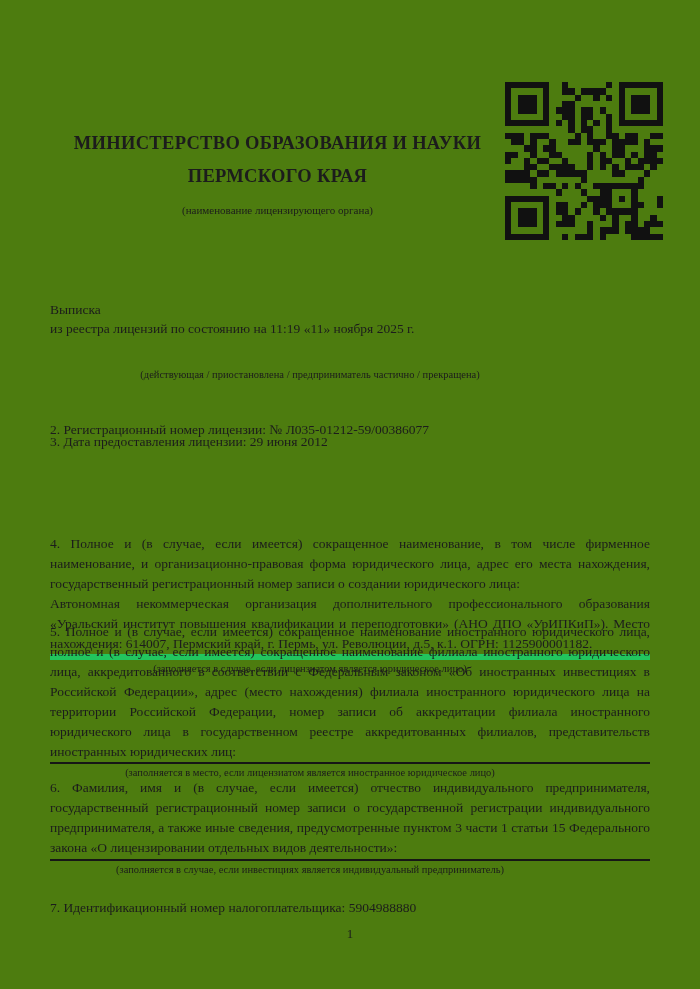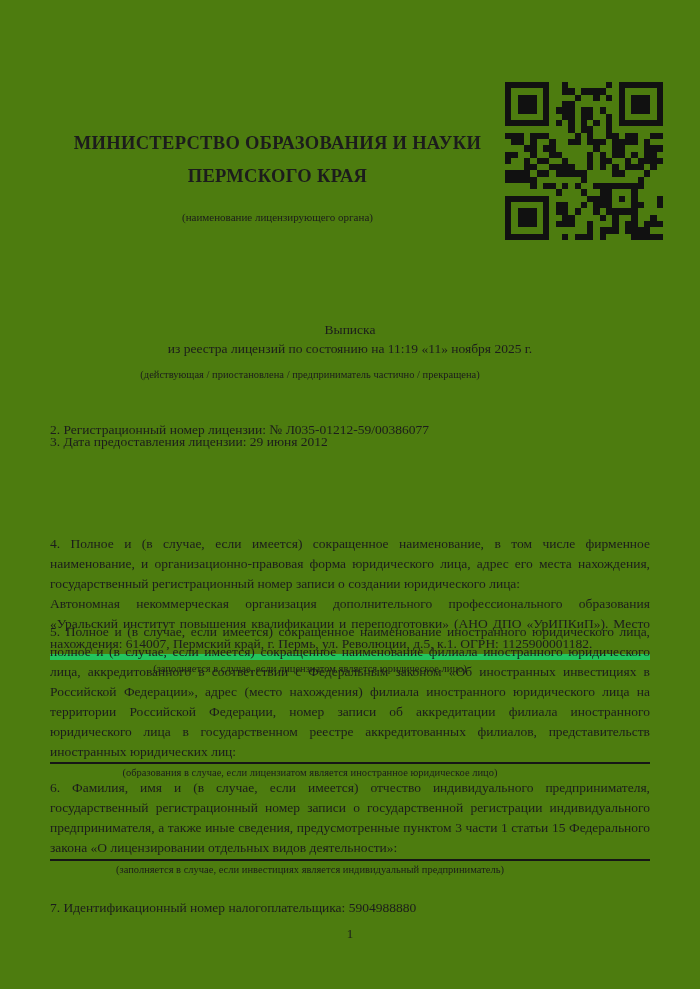--- a/index.html
+++ b/index.html
@@ -3,26 +3,26 @@
 <meta charset="utf-8">
 <style>
   html, body { margin:0; padding:0; background:#ffffff; }
   .page {
     position:relative; width:700px; height:989px; background:#4d7c0f;
     font-family:"Liberation Serif", serif; color:#1c1c1c; overflow:hidden;
   }
   
   .ministry { position:absolute; left:50px; top:127px; width:455px; text-align:center; }
   .ministry-name { font-weight:bold; font-size:18.5px; line-height:33px; letter-spacing:.3px; }
-  .ministry-caption { font-size:11px; line-height:13px; margin-top:18px; }
+  .ministry-caption { font-size:11px; line-height:13px; margin-top:11px; }
   .qr { position:absolute; left:505px; top:82px; width:158px; height:158px; }
   
   .content { position:absolute; left:50px; top:0; width:600px; font-size:13.5px; line-height:20px; }
   .block { position:absolute; left:0; width:600px; }
-  .doc-title { text-align:center; line-height:19px;margin-top:20px; }
+  .doc-title { line-height:19px; }
   .para { text-align:justify; margin:0; }
   .single { text-align:left; }
   .filled { border-bottom:6px solid #22c55e; }
   .rule { border-top:2px solid #161616; height:0; }
   .note { font-size:10.5px; line-height:13px; width:520px; text-align:center; margin-top:2px; }
   .page-number { text-align:center; font-size:13px; }
   
   .b-title   { top:300px; }
   .b-item1   { top:366px; }
   .b-item2   { top:420px; }
@@ -378,21 +378,21 @@
 
     <div class="block b-item4">
       <p class="para">4. Полное и (в случае, если имеется) сокращенное наименование, в том числе фирменное наименование, и организационно-правовая форма юридического лица, адрес его места нахождения, государственный регистрационный номер записи о создании юридического лица:</p>
       <p class="para filled">Автономная некоммерческая организация дополнительного профессионального образования «Уральский институт повышения квалификации и переподготовки» (АНО ДПО «УрИПКиП»). Место нахождения: 614007, Пермский край, г. Пермь, ул. Революции, д.5, к.1. ОГРН: 1125900001182.</p>
       <div class="note">(заполняется в случае, если лицензиатом является юридическое лицо)</div>
     </div>
 
     <div class="block b-item5">
       <p class="para">5. Полное и (в случае, если имеется) сокращенное наименование иностранного юридического лица, полное и (в случае, если имеется) сокращенное наименование филиала иностранного юридического лица, аккредитованного в соответствии с Федеральным законом «Об иностранных инвестициях в Российской Федерации», адрес (место нахождения) филиала иностранного юридического лица на территории Российской Федерации, номер записи об аккредитации филиала иностранного юридического лица в государственном реестре аккредитованных филиалов, представительств иностранных юридических лиц:</p>
       <div class="rule rule-gap0"></div>
-      <div class="note">(образования в случае, если лицензиатом является иностранное юридическое лицо)</div>
+      <div class="note">(заполняется в место, если лицензиатом является иностранное юридическое лицо)</div>
     </div>
 
     <div class="block b-item6">
       <p class="para">6. Фамилия, имя и (в случае, если имеется) отчество индивидуального предпринимателя, государственный регистрационный номер записи о государственной регистрации индивидуального предпринимателя, а также иные сведения, предусмотренные пунктом 3 части 1 статьи 15 Федерального закона «О лицензировании отдельных видов деятельности»:</p>
       <div class="rule rule-gap1"></div>
       <div class="note">(заполняется в случае, если инвестициях является индивидуальный предприниматель)</div>
     </div>
 
     <div class="block b-item7">
       <p class="para single">7. Идентификационный номер налогоплательщика: 5904988880</p>

